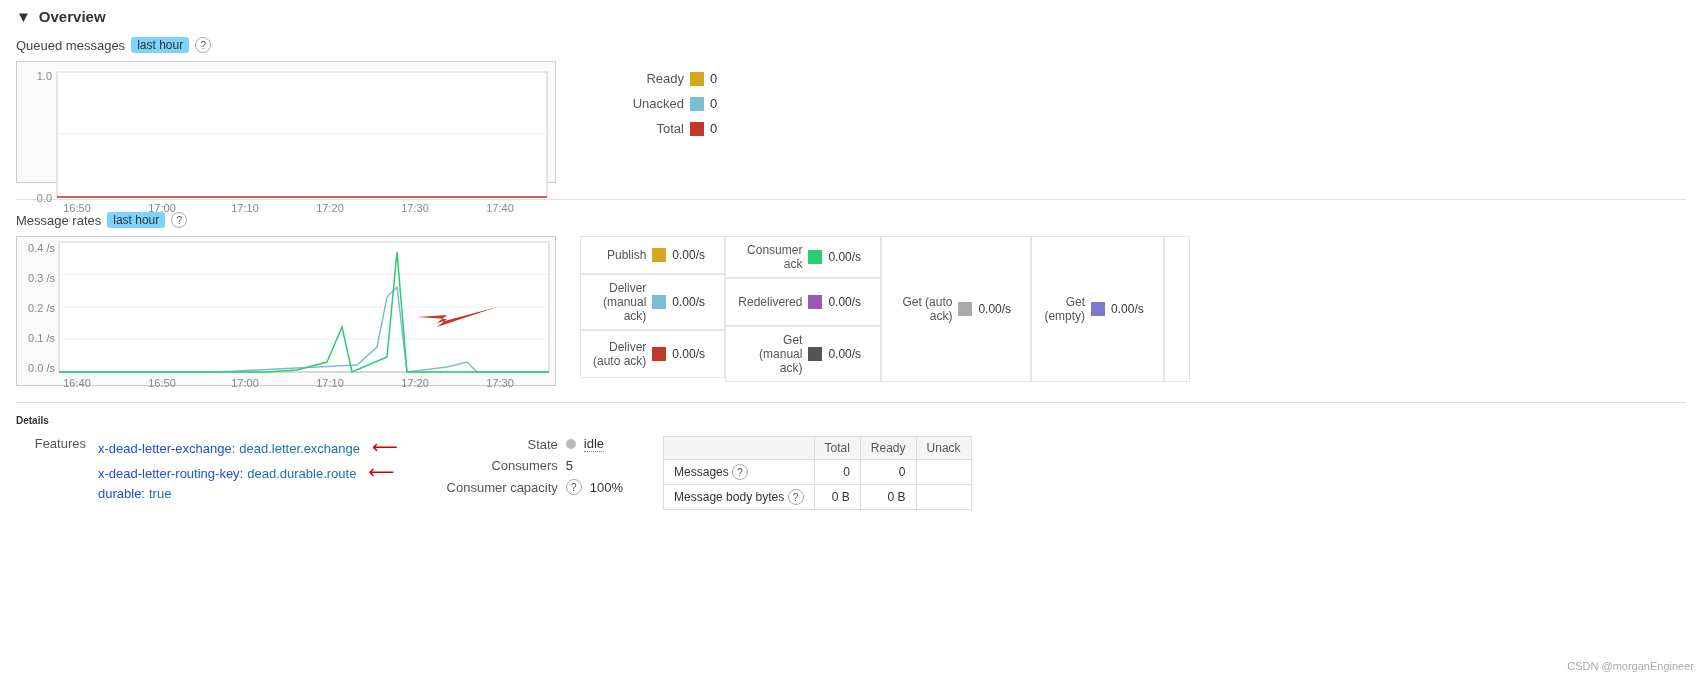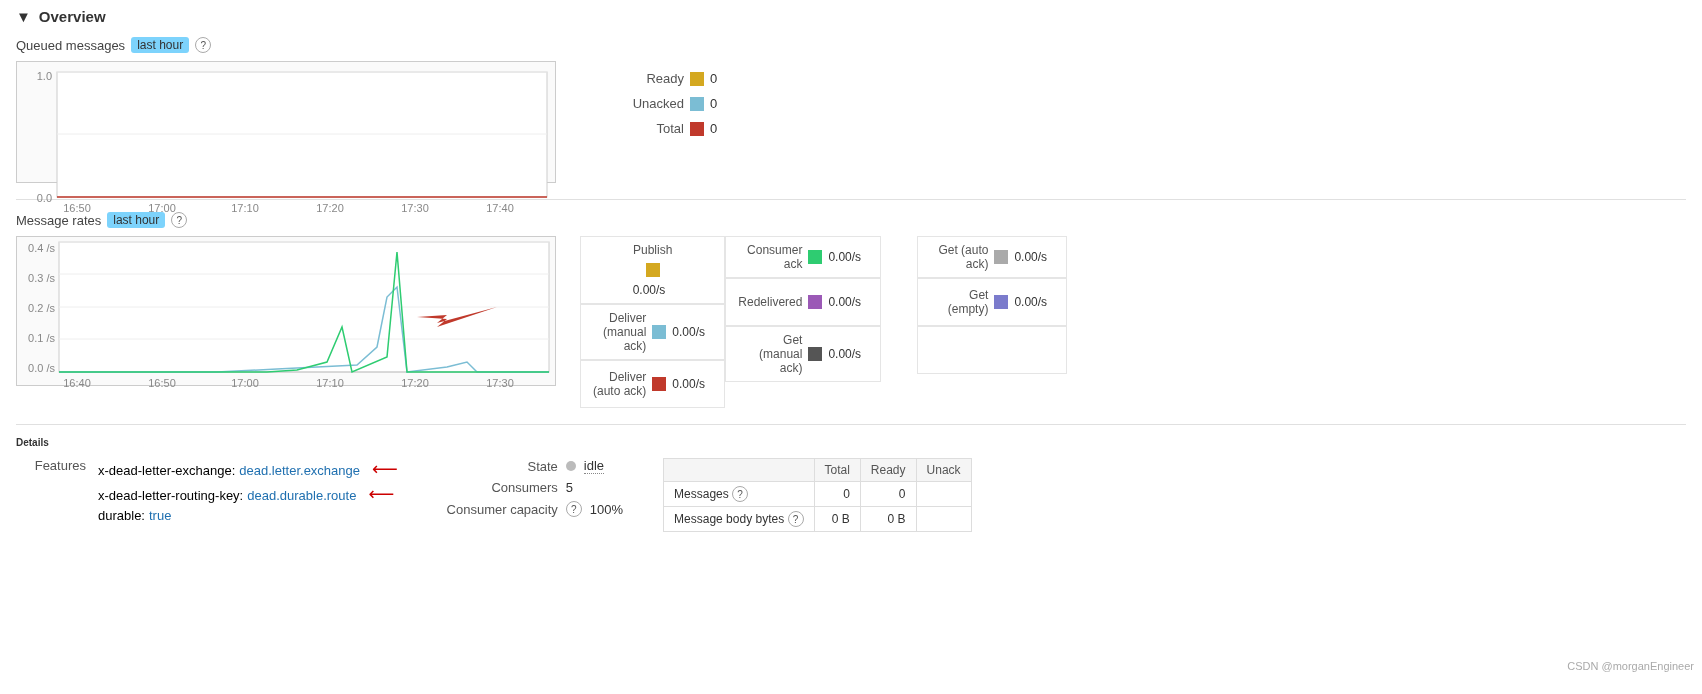--- a/index.html
+++ b/index.html
@@ -122,21 +122,21 @@
       font-weight: bold;
       font-size: 10px;
       margin-bottom: 10px;
     }
     .detail-row {
       display: flex;
       gap: 4px;
       align-items: baseline;
     }
     .detail-key {
-      color: #000000;
+      color: #1d4ed8;
       font-size: 13px;
       text-align: right;
     }
     .detail-val {
       color: #2070b0;
       font-size: 13px;
     }
     .messages-table {
       border-collapse: collapse;
     }
@@ -270,21 +270,21 @@
         <text x="313" y="150" class="chart-tick-label" text-anchor="middle">17:10</text>
         <text x="398" y="150" class="chart-tick-label" text-anchor="middle">17:20</text>
         <text x="483" y="150" class="chart-tick-label" text-anchor="middle">17:30</text>
       </svg>
     </div>
 
     <div style="display:flex; flex-direction:column; gap:2px; margin-top:0;">
       <div style="display:flex; gap:0;">
 
         <div style="display:flex; flex-direction:column;">
-          <div class="rate-cell" style="min-height:38px;flex-direction:column;">
+          <div class="rate-cell" style="min-height:38px;">
             <span class="rate-label">Publish</span>
             <span class="rate-color" style="background:#d4a820;"></span>
             <span class="rate-value">0.00/s</span>
           </div>
           <div class="rate-cell" style="min-height:48px;">
             <span class="rate-label">Deliver<br>(manual<br>ack)</span>
             <span class="rate-color" style="background:#7bbdd4;"></span>
             <span class="rate-value">0.00/s</span>
           </div>
           <div class="rate-cell" style="min-height:48px;">
@@ -305,21 +305,21 @@
             <span class="rate-color" style="background:#9b59b6;"></span>
             <span class="rate-value">0.00/s</span>
           </div>
           <div class="rate-cell" style="min-height:48px;">
             <span class="rate-label">Get<br>(manual<br>ack)</span>
             <span class="rate-color" style="background:#555;"></span>
             <span class="rate-value">0.00/s</span>
           </div>
         </div>
 
-        <div style="display:flex; flex-direction:column;margin-left:36px;">
+        <div style="display:flex; flex-direction:row;">
           <div class="rate-cell" style="min-height:38px; min-width:150px;">
             <span class="rate-label">Get (auto<br>ack)</span>
             <span class="rate-color" style="background:#aaa;"></span>
             <span class="rate-value">0.00/s</span>
           </div>
           <div class="rate-cell" style="min-height:48px;">
             <span class="rate-label">Get<br>(empty)</span>
             <span class="rate-color" style="background:#7b7bcc;"></span>
             <span class="rate-value">0.00/s</span>
           </div>

